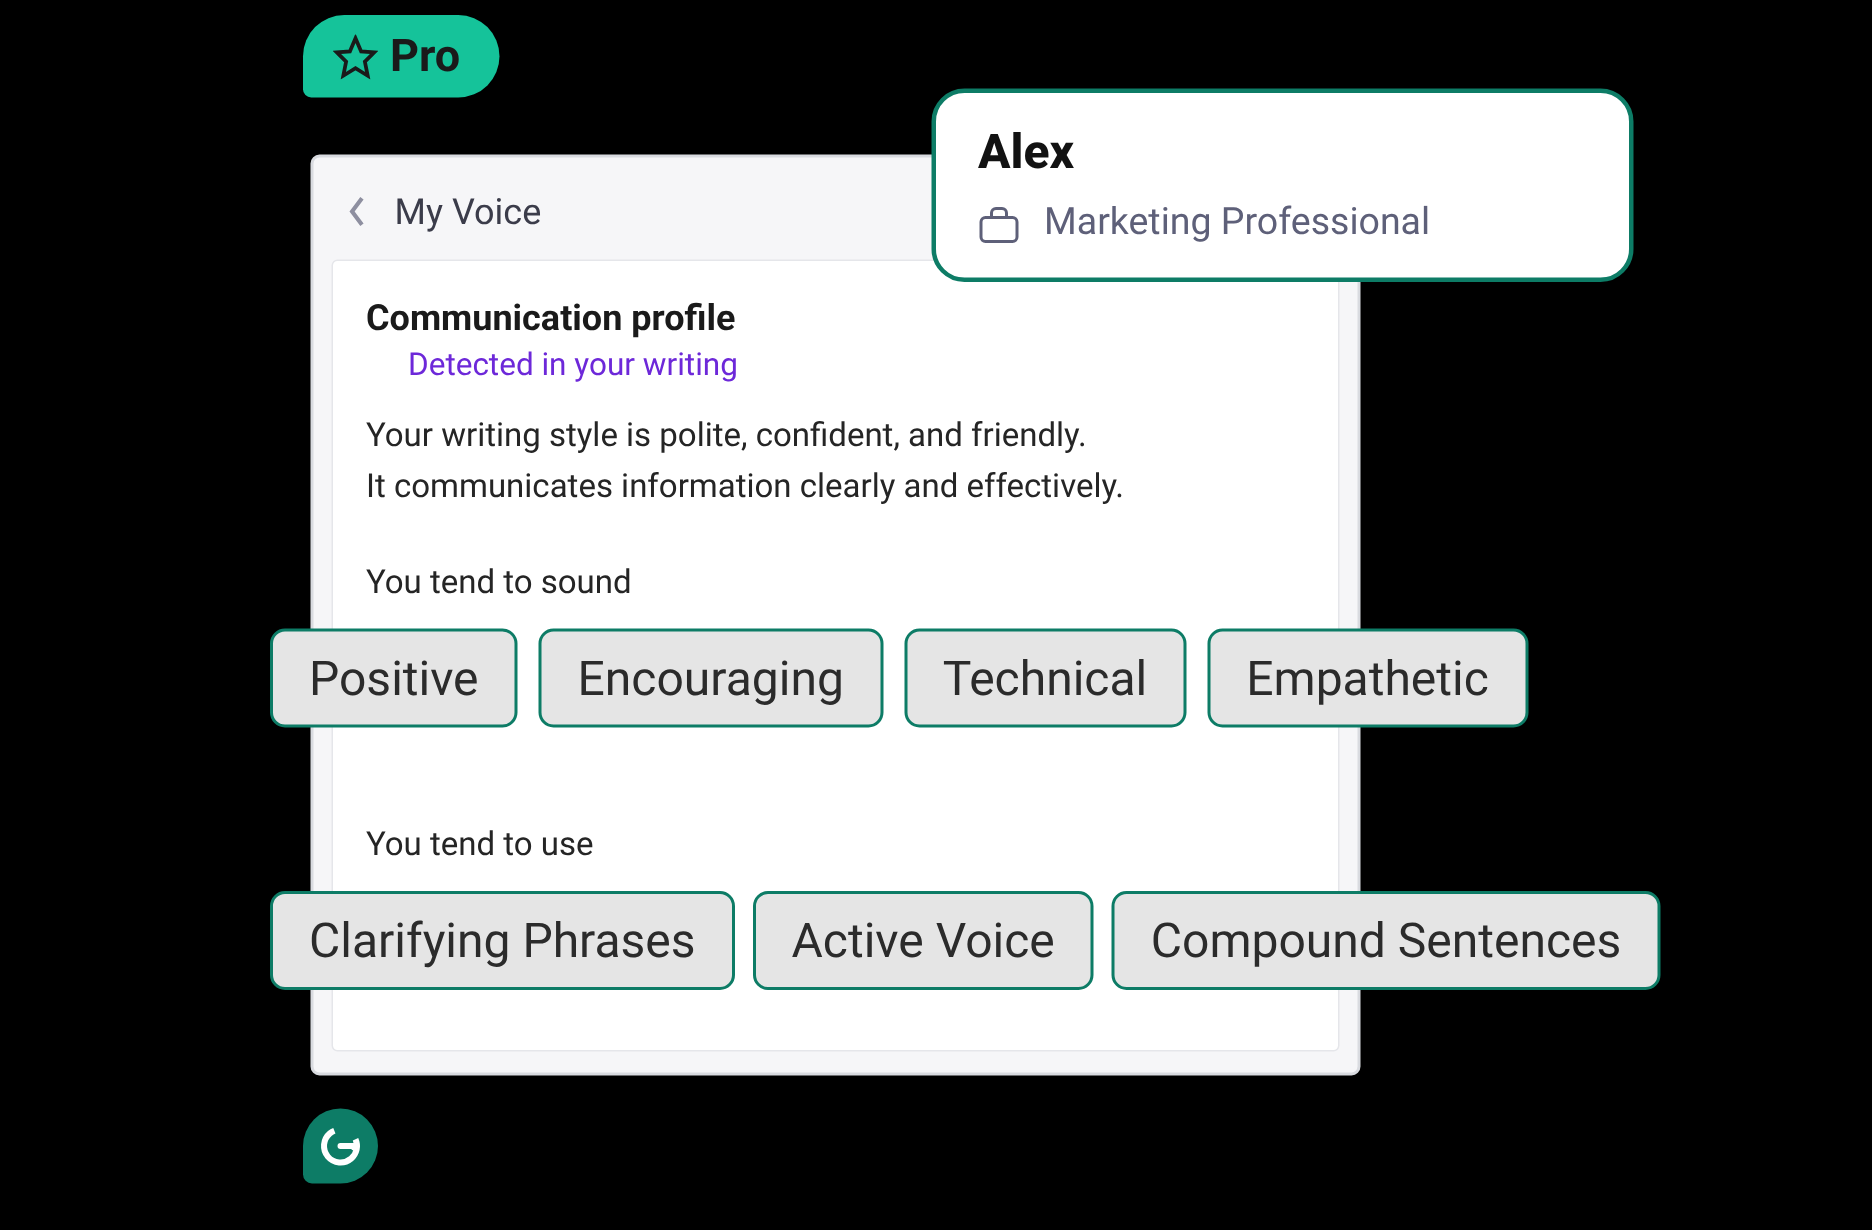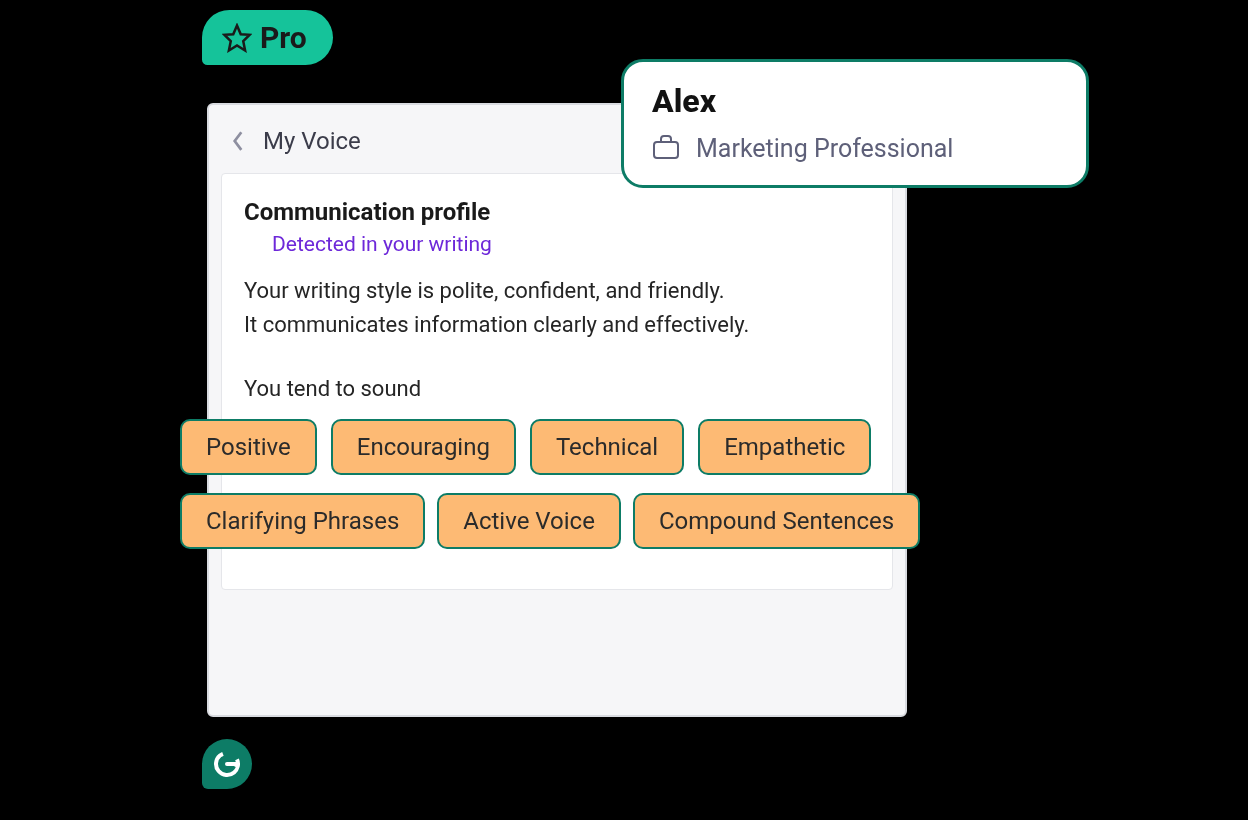--- a/index.html
+++ b/index.html
@@ -95,25 +95,25 @@
       margin-top: 34px;
     }
     .content .section-label.two { margin-top: 66px; }
     .pill-row {
       margin-top: 18px;
       display: flex;
       gap: 14px;
       position: relative;
     }
     .pill {
-      background: #fdba74;
+      background: #e5e5e5;
       border: 2px solid #0d7c66;
       border-radius: 10px;
       padding: 12px 24px;
-      font-size: 24px;
+      font-size: 32px;
       color: #2b2b2b;
       white-space: nowrap;
     }
     .pill-row.shift-1 { margin-left: -64px; }
     .pill-row.shift-2 { margin-left: -64px; gap: 12px; }
     .user-card {
       position: absolute;
       left: 621px;
       top: 59px;
       width: 468px;
@@ -122,21 +122,21 @@
       border-radius: 22px;
       padding: 20px 44px 22px 28px;
     }
     .user-card .user-name {
       font-size: 32px;
       font-weight: 800;
       color: #121212;
     }
     .user-card .info-row {
       display: flex;
-      align-items: flex-start;
+      align-items: flex-end;
       gap: 16px;
       margin-top: 14px;
     }
     .user-card .info-row .info-text {
       font-size: 25px;
       color: #5e6079;
       font-weight: 400;
     }
     .briefcase-icon svg {
       width: 28px;
@@ -218,20 +218,21 @@
     <div class="desc-line second">It communicates information clearly and effectively.</div>
 
     <div class="section-label">You tend to sound</div>
     <div class="pill-row shift-1">
       <div class="pill">Positive</div>
       <div class="pill">Encouraging</div>
       <div class="pill">Technical</div>
       <div class="pill">Empathetic</div>
     </div>
 
+    <div class="section-label two">You tend to use</div>
     <div class="pill-row shift-2">
       <div class="pill">Clarifying Phrases</div>
       <div class="pill">Active Voice</div>
       <div class="pill">Compound Sentences</div>
     </div>
   </div>
 </div>
 
 <div class="user-card">
   <div class="user-name">Alex</div>

